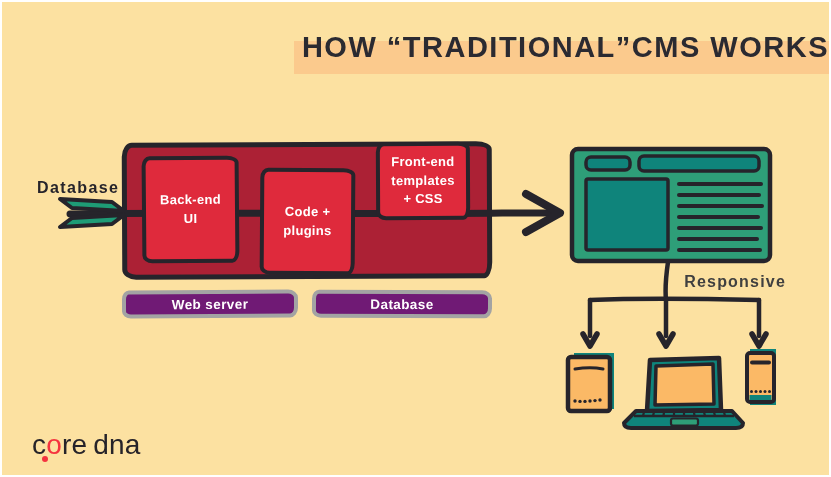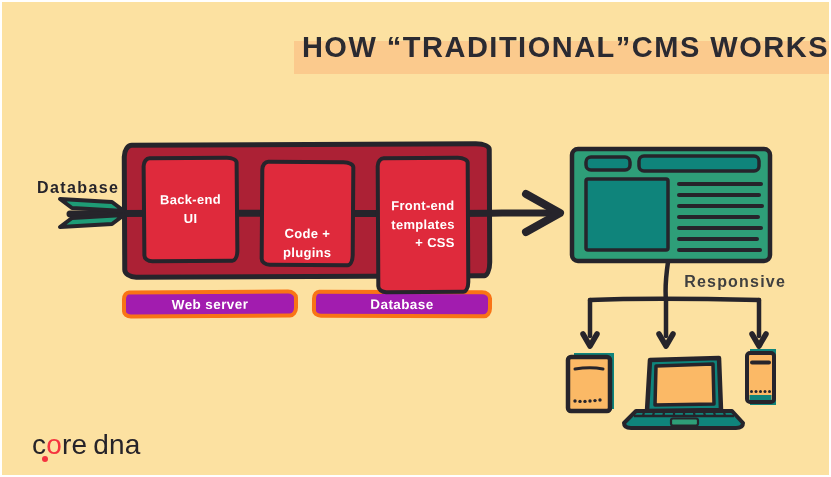--- a/index.html
+++ b/index.html
@@ -24,26 +24,26 @@
   }
   .flow-svg{position:absolute;left:30px;top:180px;z-index:2;}
   .cms-box{
     position:absolute;box-sizing:border-box;z-index:3;
     background:#DF2A3C;border:4px solid #26242B;
     border-radius:8px 12px 7px 10px / 10px 7px 12px 8px;
     display:flex;align-items:center;justify-content:center;text-align:center;
   }
   .cms-box-label{white-space:pre-line;color:#fff;font-size:13px;font-weight:bold;line-height:1.45;letter-spacing:0.3px;}
   .box1{left:140px;top:154px;width:97px;height:107px;transform:rotate(-0.5deg);}
-  .box2{left:258px;top:158px;width:95px;height:107px;transform:rotate(0.4deg);align-items:flex-end;}
-  .box3{left:374px;top:154px;width:94px;height:138px;transform:rotate(-0.3deg);text-align:right;}
+  .box2{left:258px;top:166px;width:95px;height:107px;transform:rotate(0.4deg);}
+  .box3{left:374px;top:140px;width:94px;height:78px;transform:rotate(-0.3deg);}
   
   .bar{
     position:absolute;top:288px;height:28px;box-sizing:border-box;
-    background:#a21caf;border:4px solid #f97316;
+    background:#701a75;border:4px solid #a3a3a3;
     border-radius:7px 10px 8px 9px / 9px 8px 10px 7px;
     display:flex;align-items:center;justify-content:center;
   }
   .bar-label{color:#fff;font-size:13.5px;font-weight:bold;letter-spacing:0.4px;}
   .bar1{left:120px;width:176px;transform:rotate(-0.3deg);}
   .bar2{left:310px;width:180px;transform:rotate(0.25deg);}
   
   .browser-svg{position:absolute;left:563px;top:140px;z-index:1;}
   .responsive-label{position:absolute;right:43px;top:271px;font-size:16px;font-weight:bold;letter-spacing:1.2px;color:#404040;}
   .connector-svg{position:absolute;left:560px;top:260px;z-index:1;}

